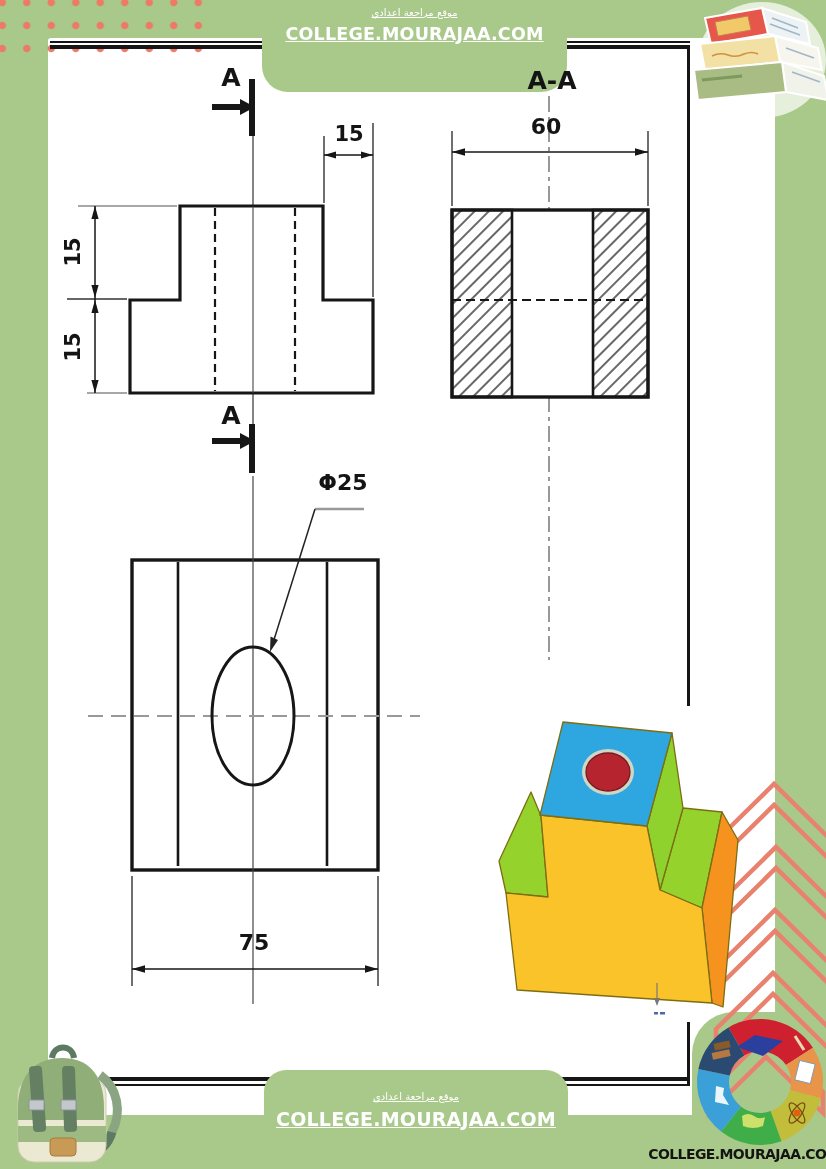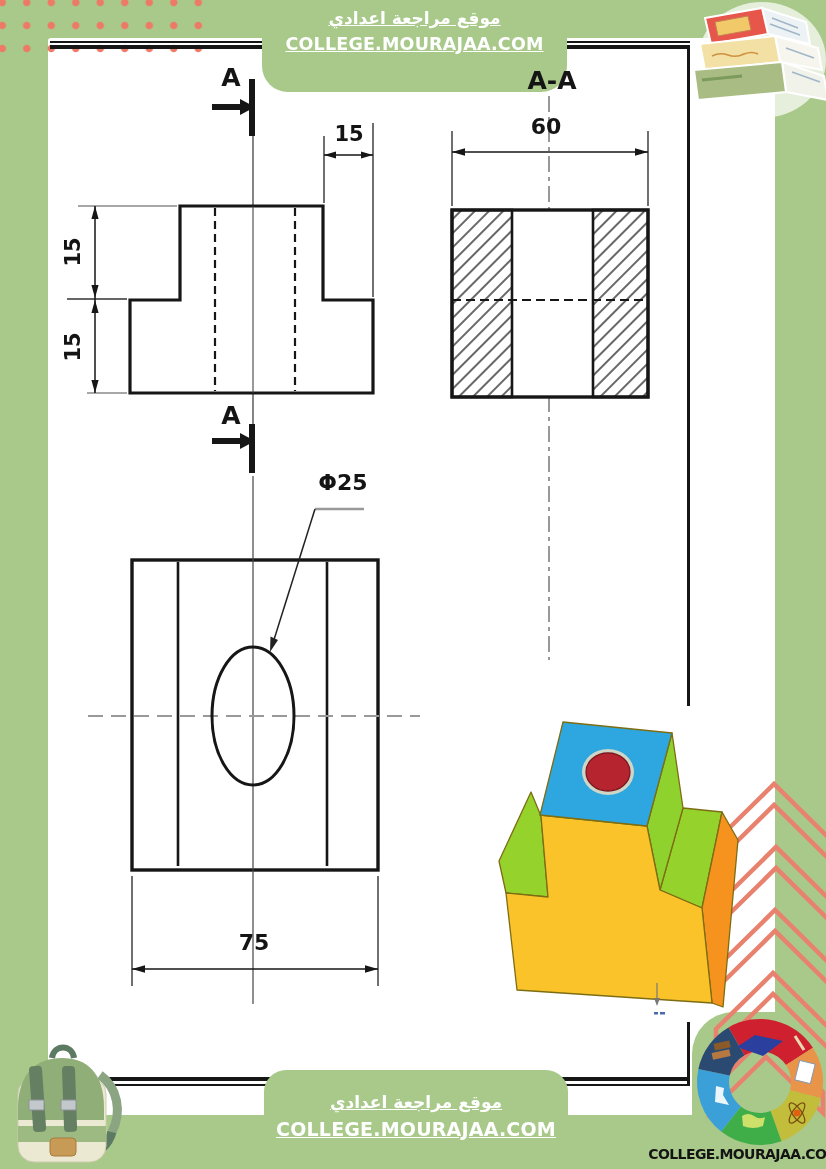--- a/index.html
+++ b/index.html
@@ -9,21 +9,21 @@
   .paper{left:48px;top:38px;width:727px;height:1077px;background:#ffffff;border-radius:3px;}
   .green-corner{left:692px;top:1012px;width:134px;height:157px;background:#a8c989;border-top-left-radius:42px;}
   .green-band{left:0;top:1115px;width:826px;height:54px;background:#a8c989;}
   .dots{left:-10px;top:-9px;width:222px;height:72px;
         background-image:radial-gradient(circle,#ec7a67 0 3.2px,rgba(0,0,0,0) 4.2px);
         background-size:24.5px 23px;}
   .fline{background:#161616;}
   .bubble{background:#a8c989;text-align:center;color:#fff;}
   .bubble-top{left:262px;top:0;width:305px;height:92px;border-radius:0 0 26px 26px;padding-top:6px;box-sizing:border-box;}
   .bubble-bot{left:264px;top:1070px;width:304px;height:99px;border-radius:22px 22px 0 0;padding-top:20px;box-sizing:border-box;}
-  .site-ar{font-size:17px;font-weight:bold;text-decoration:underline;direction:rtl;line-height:1.45;}
+  .site-ar{font-size:10px;font-weight:normal;text-decoration:underline;direction:rtl;line-height:1.45;}
   .site-url{font-size:17.5px;font-weight:bold;text-decoration:underline;letter-spacing:.2px;line-height:1.5;}
   .bubble-bot .site-url{font-size:19px;}
   svg text{font-family:"DejaVu Sans",sans-serif;font-weight:bold;fill:#141414;}
 </style>
 </head>
 <body>
 
 <div class="page">
 
   <div class="abs paper"></div>

